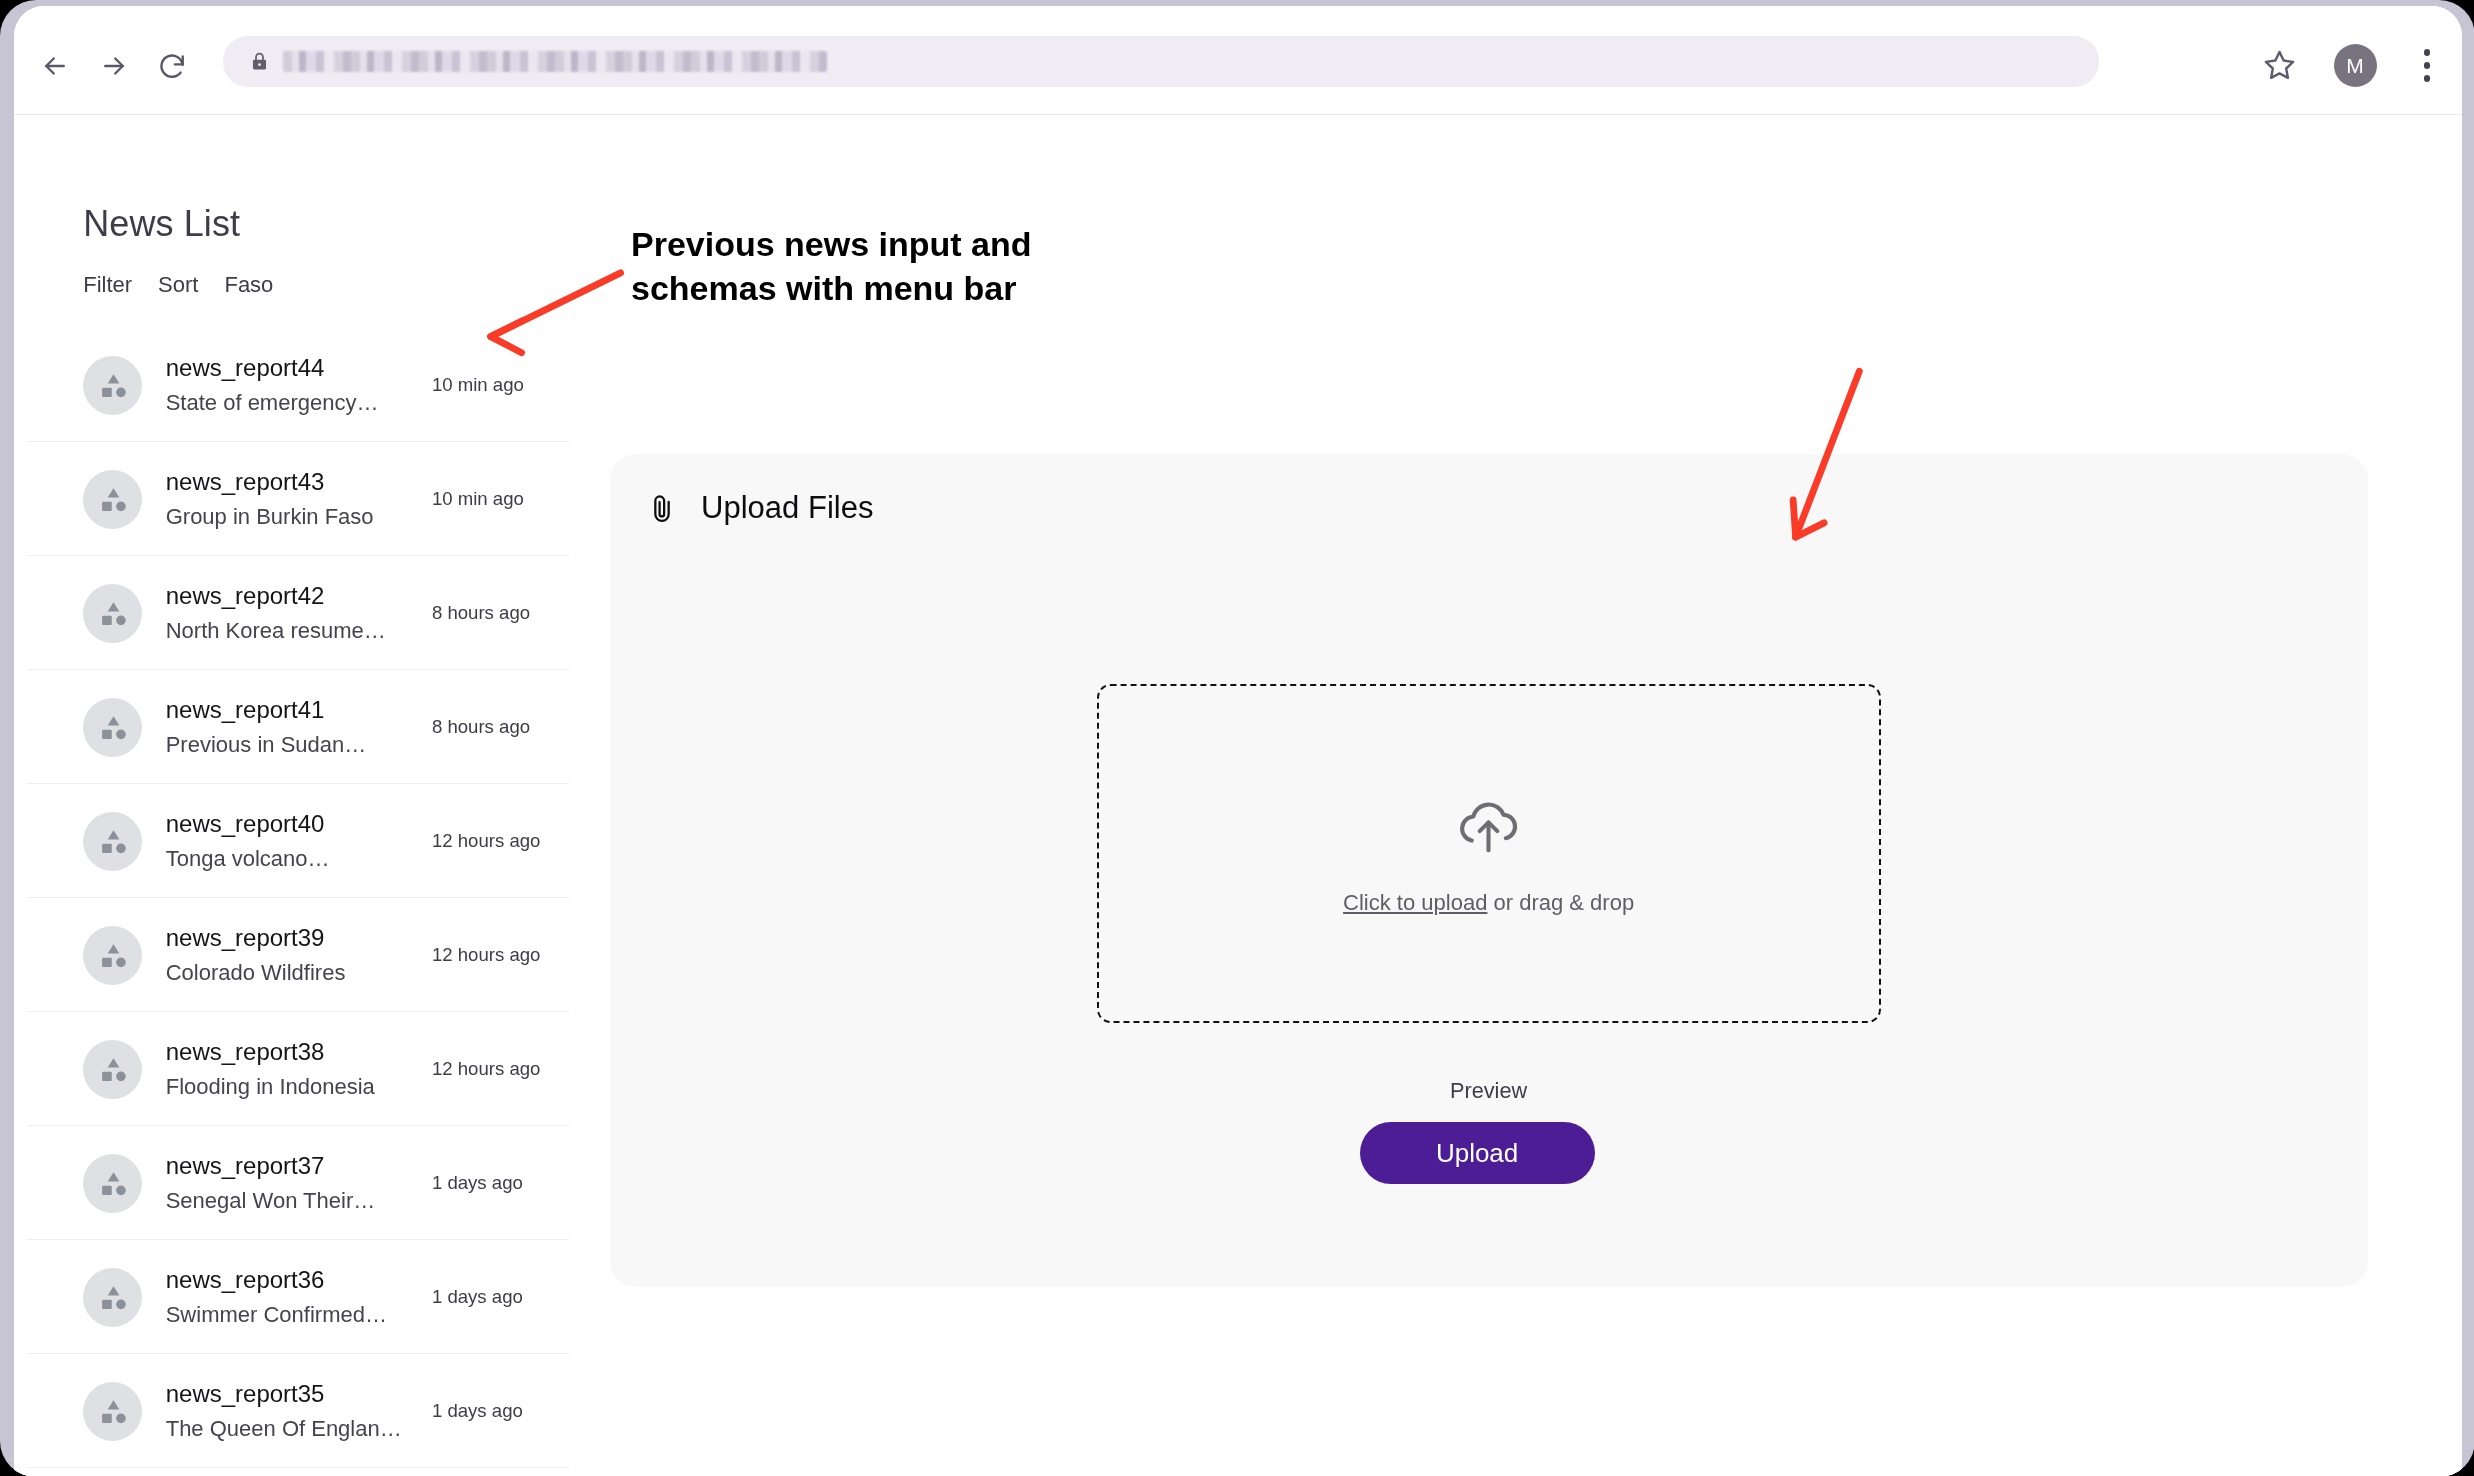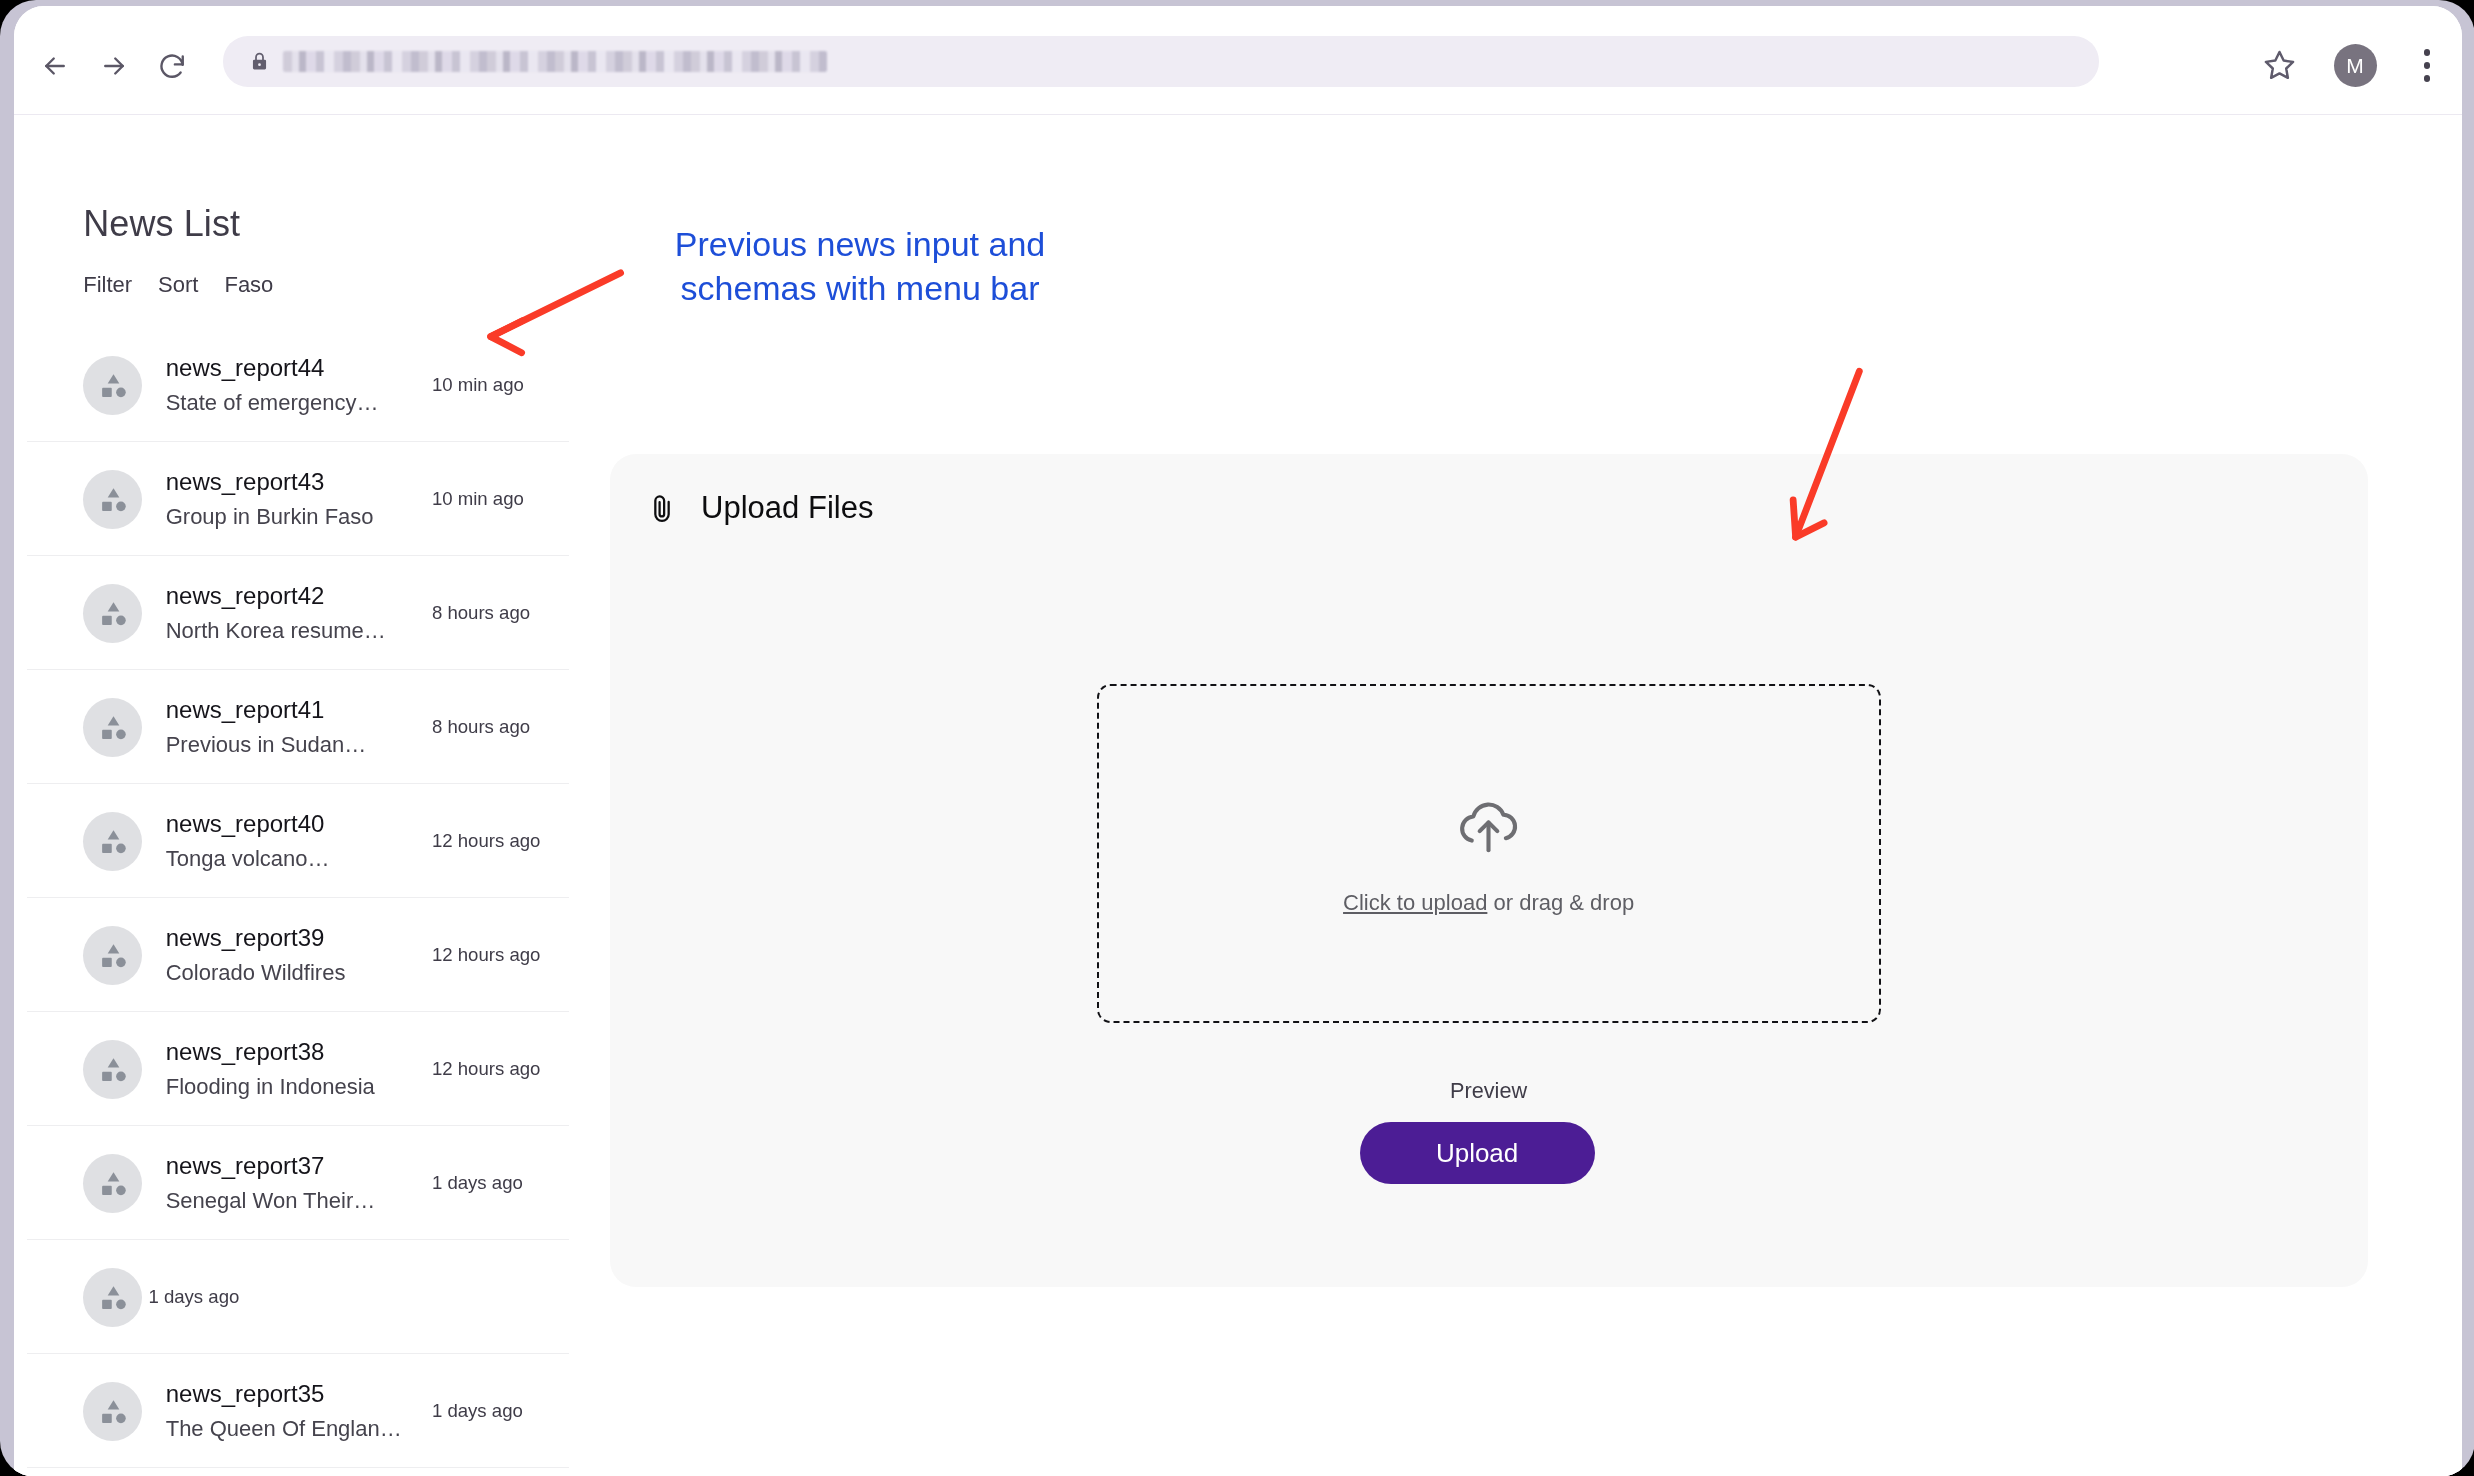--- a/index.html
+++ b/index.html
@@ -305,26 +305,27 @@
     display: flex;
     align-items: center;
     justify-content: center;
     cursor: pointer;
     font-family: "Liberation Sans", sans-serif;
   }
 
   
   .annotation {
     position: absolute;
-    color: #1d4ed8;
+    color: #000000;
     font-size: 34px;
     line-height: 1.28;
-    text-align: center;
+    text-align: left;
     white-space: pre-line;
     pointer-events: none;
+    font-weight: bold;
   }
   #annotation-left  { left: 631px; top: 223px; width: 458px; }
   #annotation-right { left: 1717px; top: 235px; width: 384px; }
 
   #annotation-arrows {
     position: absolute;
     left: 0; top: 0;
     width: 2475px; height: 1477px;
     pointer-events: none;
   }
@@ -506,20 +507,24 @@
               </div>
               <div class="news-time">1 days ago</div>
             </div>
             <div class="news-item">
               <div class="news-avatar">
                 <svg viewBox="0 0 24 24" fill="#8b9099">
                   <path d="M12 4.2l4 6.4H8z"></path>
                   <rect x="4.2" y="13.6" width="6.6" height="6.2" rx="0.6"></rect>
                   <circle cx="17.1" cy="16.7" r="3.3"></circle>
                 </svg>
+              </div>
+              <div class="news-text">
+                <div class="news-name">news_report36</div>
+                <div class="news-desc">Swimmer Confirmed…</div>
               </div>
               <div class="news-time">1 days ago</div>
             </div>
             <div class="news-item">
               <div class="news-avatar">
                 <svg viewBox="0 0 24 24" fill="#8b9099">
                   <path d="M12 4.2l4 6.4H8z"></path>
                   <rect x="4.2" y="13.6" width="6.6" height="6.2" rx="0.6"></rect>
                   <circle cx="17.1" cy="16.7" r="3.3"></circle>
                 </svg>

